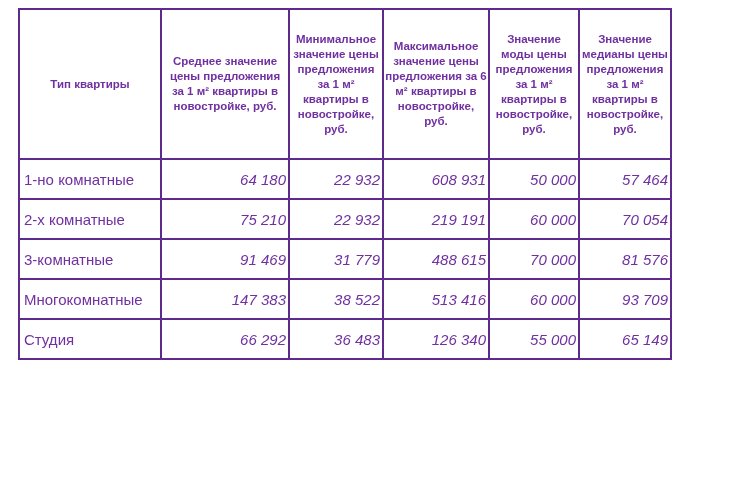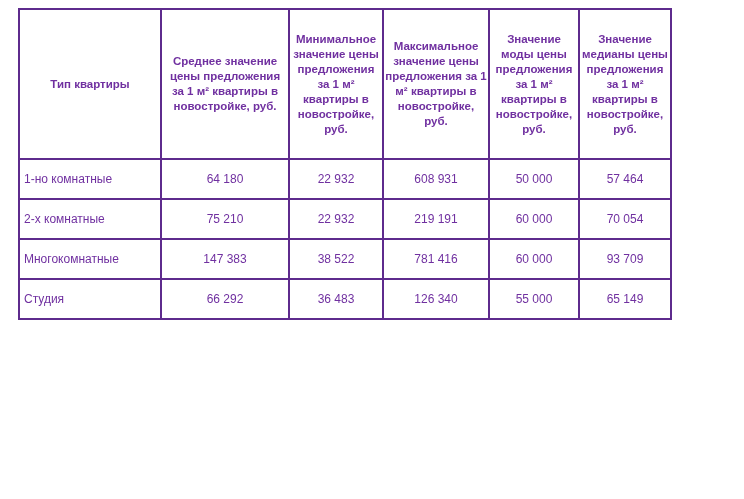--- a/index.html
+++ b/index.html
@@ -41,52 +41,53 @@
     height:150px;
     font-weight:bold;
     font-size:11.5px;
     line-height:15px;
     text-align:center;
     vertical-align:middle;
     padding:0 1px;
   }
   td{
     height:40px;
-    font-size:12px;
+    font-size:15px;
     vertical-align:middle;
     padding:0 2px;
     white-space:nowrap;
   }
   td.type-cell{
     text-align:left;
     padding-left:4px;
   }
   td.num-cell{
-    text-align:center;
+    text-align:right;
+    font-style:italic;
   }
 </style>
 </head>
 <body>
 
 <div class="table-wrap">
   <table>
     <colgroup>
       <col class="c0">
         <col class="c1">
         <col class="c2">
         <col class="c3">
         <col class="c4">
         <col class="c5">
     </colgroup>
     <thead>
       <tr>
         <th>Тип квартиры</th>
         <th>Среднее значение цены предложения за 1 м² квартиры в новостройке, руб.</th>
         <th>Минимальное значение цены предложения за 1 м² квартиры в новостройке, руб.</th>
-        <th>Максимальное значение цены предложения за 1 м² квартиры в новостройке, руб.</th>
+        <th>Максимальное значение цены предложения за 6 м² квартиры в новостройке, руб.</th>
         <th>Значение моды цены предложения за 1 м² квартиры в новостройке, руб.</th>
         <th>Значение медианы цены предложения за 1 м² квартиры в новостройке, руб.</th>
       </tr>
     </thead>
     <tbody>
         <tr>
           <td class="type-cell">1-но комнатные</td>
           <td class="num-cell">64 180</td>
           <td class="num-cell">22 932</td>
           <td class="num-cell">608 931</td>
@@ -95,24 +96,32 @@
         </tr>
         <tr>
           <td class="type-cell">2-х комнатные</td>
           <td class="num-cell">75 210</td>
           <td class="num-cell">22 932</td>
           <td class="num-cell">219 191</td>
           <td class="num-cell">60 000</td>
           <td class="num-cell">70 054</td>
         </tr>
         <tr>
+          <td class="type-cell">3-комнатные</td>
+          <td class="num-cell">91 469</td>
+          <td class="num-cell">31 779</td>
+          <td class="num-cell">488 615</td>
+          <td class="num-cell">70 000</td>
+          <td class="num-cell">81 576</td>
+        </tr>
+        <tr>
           <td class="type-cell">Многокомнатные</td>
           <td class="num-cell">147 383</td>
           <td class="num-cell">38 522</td>
-          <td class="num-cell">781 416</td>
+          <td class="num-cell">513 416</td>
           <td class="num-cell">60 000</td>
           <td class="num-cell">93 709</td>
         </tr>
         <tr>
           <td class="type-cell">Студия</td>
           <td class="num-cell">66 292</td>
           <td class="num-cell">36 483</td>
           <td class="num-cell">126 340</td>
           <td class="num-cell">55 000</td>
           <td class="num-cell">65 149</td>

